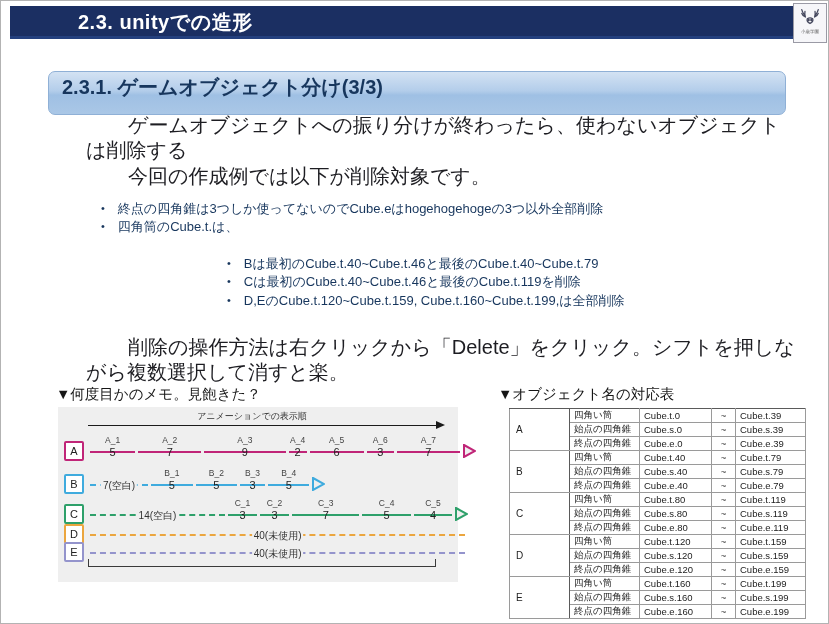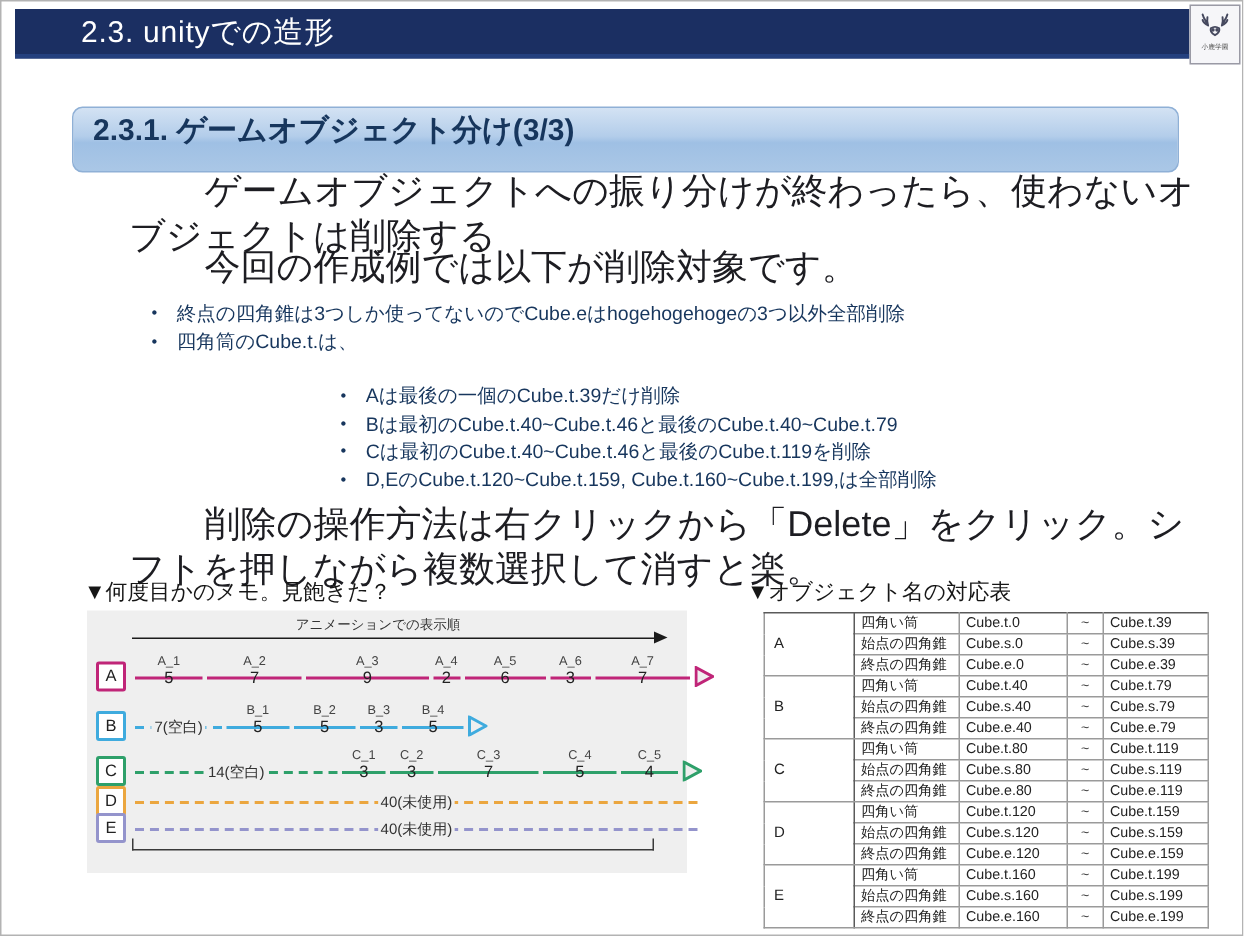--- a/index.html
+++ b/index.html
@@ -1,33 +1,33 @@
 <!DOCTYPE html>
 <html><head>
 <meta charset="utf-8">
 <style>
   html,body{margin:0;padding:0;background:#fff;}
   body{font-family:"Liberation Sans","DejaVu Sans",sans-serif;}
   .slide{position:relative;width:829px;height:624px;background:#fff;border:1px solid #b3b3b3;box-sizing:border-box;overflow:hidden;}
 
   
   .topbar{position:absolute;left:9px;top:5px;width:783px;height:33px;background:#1b2f62;box-shadow:inset 0 -3px 0 #24407e;}
-  .topbar-title{position:absolute;left:44px;top:0;line-height:33px;color:#ffffff;font-size:20px;font-weight:400;letter-spacing:0.5px;}
+  .topbar-title{position:absolute;left:68px;top:0;line-height:33px;color:#ffffff;font-size:20px;font-weight:700;letter-spacing:0.5px;}
   .logo-box{position:absolute;right:1px;top:2px;width:34px;height:40px;background:#f6f6f9;border:1px solid #9a9aa5;box-sizing:border-box;text-align:center;}
   .logo-box svg{display:block;margin:2px auto 0;}
   .logo-caption{display:block;font-size:5px;color:#555;transform:scale(0.9);white-space:nowrap;}
 
   
   .section-bar{position:absolute;left:47px;top:70px;width:738px;height:44px;border-radius:7px;
     background:linear-gradient(180deg,#d3e2f3 0%,#b3cdea 45%,#9fc0e4 55%,#aac7e6 100%);
     border:1px solid #8fb0d6;box-sizing:border-box;}
   .section-title{position:absolute;left:13px;top:0;line-height:31px;font-size:20px;color:#17365d;font-weight:600;}
 
   
-  .para{position:absolute;color:#1d1d22;font-size:24px;line-height:1.27;text-indent:2.1em;}
+  .para{position:absolute;color:#1d1d22;font-size:20px;line-height:1.27;text-indent:2.1em;}
   .para1{left:85px;top:112px;width:712px;}
   .para2{left:85px;top:163px;width:712px;}
   .para3{left:85px;top:334px;width:718px;}
 
   ul.blist{position:absolute;margin:0;padding:0;list-style:none;color:#17365d;font-size:13px;line-height:1.42;}
   ul.blist li::before{content:"\2022";margin-right:13px;font-size:11px;position:relative;top:-1px;}
   .bullets{left:100px;top:199px;width:700px;}
   .subbullets{left:226px;top:254px;width:590px;line-height:1.5;}
 
   
@@ -90,21 +90,20 @@
 
   <div class="para para1">ゲームオブジェクトへの振り分けが終わったら、使わないオブジェクトは削除する</div>
   <div class="para para2">今回の作成例では以下が削除対象です。</div>
 
   <ul class="blist bullets">
     <li>終点の四角錐は3つしか使ってないのでCube.eはhogehogehogeの3つ以外全部削除</li>
     <li>四角筒のCube.t.は、</li>
   </ul>
 
   <ul class="blist subbullets">
-    <li>Aは最後の一個のCube.t.39だけ削除</li>
     <li>Bは最初のCube.t.40~Cube.t.46と最後のCube.t.40~Cube.t.79</li>
     <li>Cは最初のCube.t.40~Cube.t.46と最後のCube.t.119を削除</li>
     <li>D,EのCube.t.120~Cube.t.159, Cube.t.160~Cube.t.199,は全部削除</li>
   </ul>
 
   <div class="para para3">削除の操作方法は右クリックから「Delete」をクリック。シフトを押しながら複数選択して消すと楽。</div>
 
   <div class="caption diagram-caption">▼何度目かのメモ。見飽きた？</div>
   <div class="caption table-caption">▼オブジェクト名の対応表</div>
 

